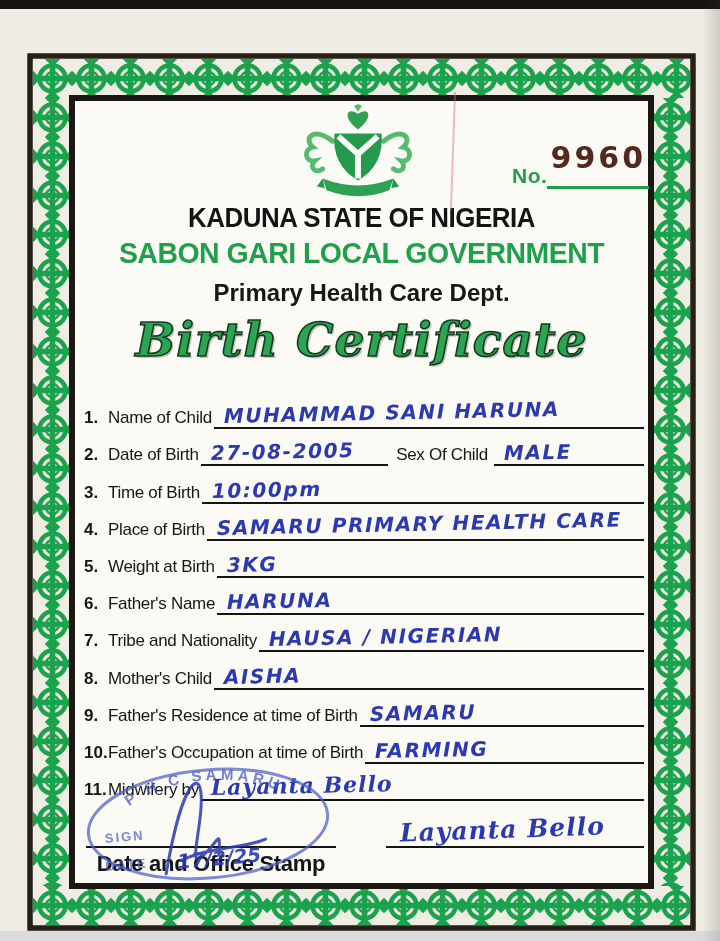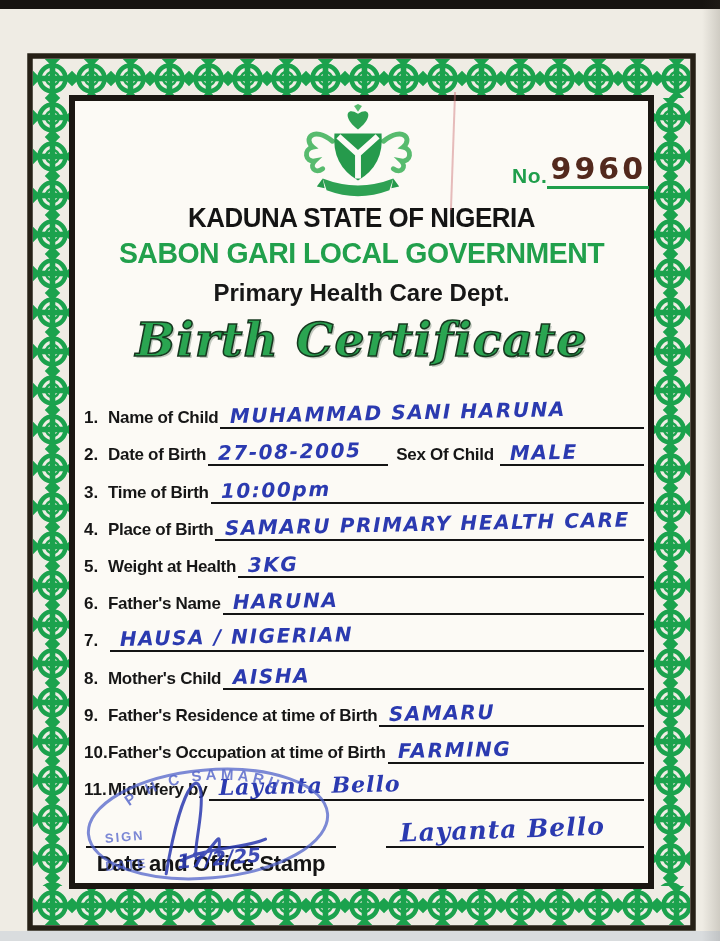--- a/index.html
+++ b/index.html
@@ -18,37 +18,37 @@
 
   .cert{position:absolute;left:0;top:0;width:720px;height:941px;z-index:1;}
 
   
   .emblem{position:absolute;left:288px;top:104px;width:140px;height:102px;}
 
   
   .serial{position:absolute;left:512px;top:148px;display:flex;align-items:flex-end;}
   .no-label{color:#1f9e4b;font-weight:bold;font-size:21px;letter-spacing:.5px;padding-bottom:1px;}
   .no-line{width:102px;height:38px;border-bottom:3px solid #1f9e4b;position:relative;}
-  .no-value{position:absolute;left:0;right:0;bottom:0;text-align:center;
+  .no-value{position:absolute;left:0;right:0;bottom:11px;text-align:center;
     color:#53291d;font-size:30px;font-weight:bold;letter-spacing:3px;font-family:"DejaVu Sans",sans-serif;}
 
   
   .hdr{position:absolute;left:72px;width:579px;text-align:center;}
   .hdr-state{top:203px;font-size:27px;font-weight:bold;color:#141414;letter-spacing:-.5px;transform:scaleX(.96);}
   .hdr-lga{top:237px;font-size:29px;font-weight:bold;color:#21a04c;letter-spacing:-.5px;transform:scaleX(.98);}
   .hdr-dept{top:279px;font-size:24px;font-weight:bold;color:#171717;}
   .hdr-doc{top:312px;font-family:"DejaVu Serif",serif;font-style:italic;font-weight:bold;
     font-size:47px;color:#2aa551;-webkit-text-stroke:1.6px #16381f;
     text-shadow:2px 2px 0 rgba(20,50,28,.25);letter-spacing:1px;}
 
   
   .rows{position:absolute;left:84px;top:392px;width:560px;display:flex;flex-direction:column;}
   .row{height:37.2px;display:flex;align-items:flex-end;position:relative;}
   .num{width:24px;flex:none;font-weight:bold;font-size:17px;color:#161616;padding-bottom:1px;}
-  .flabel{flex:none;font-weight:bold;font-size:17px;color:#161616;letter-spacing:-.3px;padding-bottom:1px;white-space:nowrap;}
+  .flabel{flex:none;font-weight:normal;font-size:17px;color:#161616;letter-spacing:-.3px;padding-bottom:1px;white-space:nowrap;}
   .fill{flex:1;border-bottom:2.4px solid #141414;height:30px;position:relative;margin-left:2px;}
   .fill.second{flex:.8;}
   .flabel.mid{margin-left:8px;margin-right:4px;}
   .hw{position:absolute;left:10px;bottom:-1px;white-space:nowrap;
     color:#2b3ab0;font-family:"DejaVu Sans",sans-serif;font-style:italic;font-weight:bold;
     font-size:20px;letter-spacing:1.6px;transform:rotate(-1.2deg);transform-origin:left bottom;}
   .hw-script{font-family:"DejaVu Serif",serif;letter-spacing:1px;font-size:22px;}
 
   
   .footer{position:absolute;left:86px;top:806px;width:558px;display:flex;justify-content:space-between;}
@@ -166,36 +166,37 @@
     <div class="row">
       <span class="num">4.</span>
       <span class="flabel">Place of Birth</span>
       <span class="fill">
         <span class="hw">SAMARU PRIMARY HEALTH CARE</span>
       </span>
     </div>
 
     <div class="row">
       <span class="num">5.</span>
-      <span class="flabel">Weight at Health</span>
+      <span class="flabel">Weight at Birth</span>
       <span class="fill">
         <span class="hw">3KG</span>
       </span>
     </div>
 
     <div class="row">
       <span class="num">6.</span>
       <span class="flabel">Father's Name</span>
       <span class="fill">
         <span class="hw">HARUNA</span>
       </span>
     </div>
 
     <div class="row">
       <span class="num">7.</span>
+      <span class="flabel">Tribe and Nationality</span>
       <span class="fill">
         <span class="hw">HAUSA / NIGERIAN</span>
       </span>
     </div>
 
     <div class="row">
       <span class="num">8.</span>
       <span class="flabel">Mother's Child</span>
       <span class="fill">
         <span class="hw">AISHA</span>

